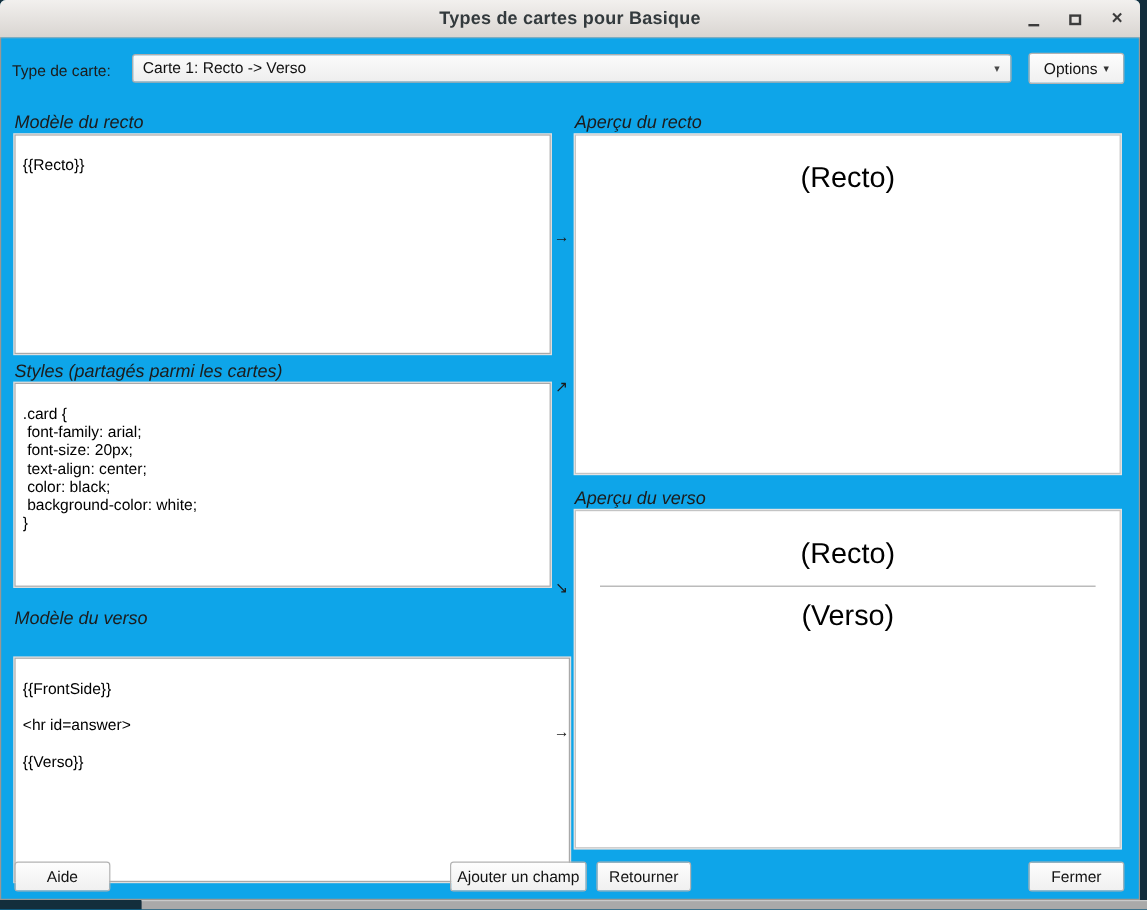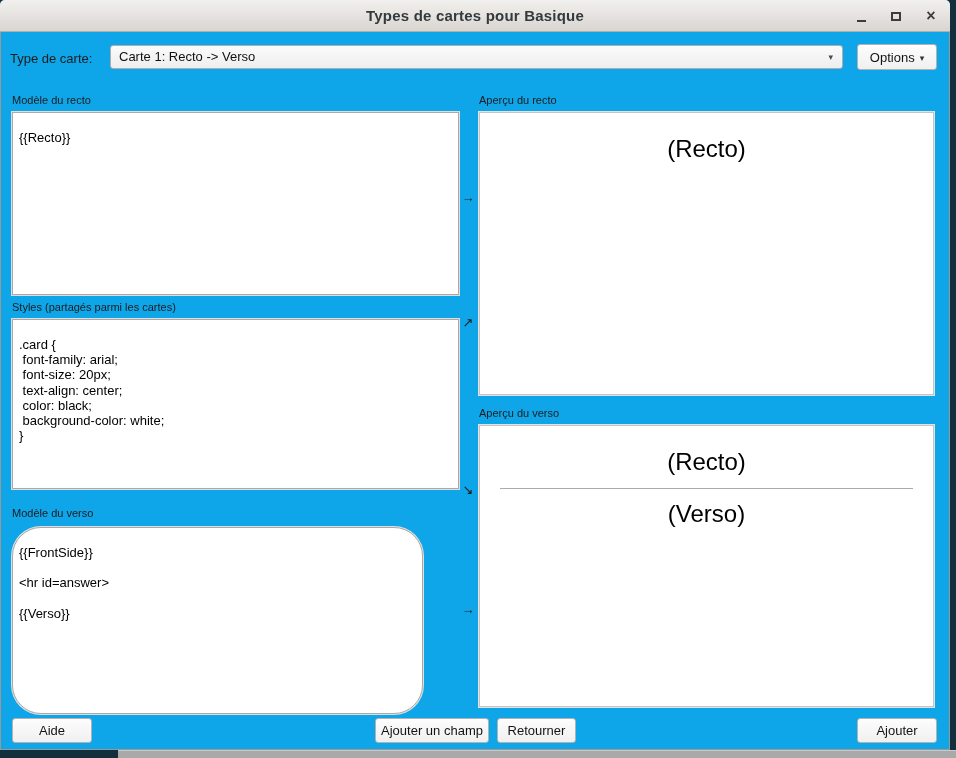--- a/index.html
+++ b/index.html
@@ -56,34 +56,34 @@
     background: linear-gradient(#fdfdfd, #f0f0f0);
     border: 1px solid #b2b2b2; border-radius: 3px;
     font-size: 13px; color: #131313; text-align: center;
     display: flex; align-items: center; justify-content: center;
     font-family: "Liberation Sans", "DejaVu Sans", sans-serif;
   }
   .options-btn { position: absolute; left: 857px; top: 44px; width: 80px; height: 26px; gap: 5px; }
   .options-btn .caret { font-size: 9px; color: #333; margin-top: 1px; }
   .notice { position: absolute; left: 0; width: 950px; top: 73px; text-align: center; font-size: 12.5px; color: #161616; }
   
-  .panel-label { position: absolute; font-size: 11px; color: #1c1c1c; }
+  .panel-label { position: absolute; font-size: 15px; color: #1c1c1c; font-style: italic; }
   
   .editor {
     position: absolute; resize: none; overflow: hidden;
     background: #ffffff;
     border: 1px solid #a9a9a9;
     box-shadow: 0 0 0 1px #dedede;
     font-family: "Liberation Sans", "DejaVu Sans", sans-serif;
     font-size: 13px; line-height: 15.2px; color: #000;
     padding: 17px 6px; white-space: pre; outline: none;
   }
   #editor-front { left: 12px; top: 112px; width: 447px; height: 183px; }
   #editor-style { left: 12px; top: 319px; width: 447px; height: 170px; }
-  #editor-back  { left: 12px; top: 527px; width: 411px; height: 187px; border-radius: 29px; }
+  #editor-back  { left: 12px; top: 548px; width: 463px; height: 187px; }
   
   .gutter-arrow { position: absolute; left: 459px; width: 18px; text-align: center; font-size: 13px; color: #1a1a1a; }
   
   .preview {
     position: absolute; background: #ffffff;
     border: 1px solid #c4c4c4; box-shadow: 0 0 0 1px #e3e3e3;
     font-family: "Liberation Sans", "DejaVu Sans", sans-serif;
     font-size: 24px; color: #000; text-align: center; overflow: hidden;
   }
   #preview-front { left: 479px; top: 112px; width: 455px; height: 283px; padding-top: 22px; }
@@ -159,17 +159,17 @@
   <div class="panel-label" style="left:479px; top:407px;">Aperçu du verso</div>
   <div id="preview-back" class="preview">
     <div>(Recto)</div>
     <hr class="answer-divider">
     <div>(Verso)</div>
   </div>
 
   <div id="btn-help" class="btn bottom-btn">Aide</div>
   <div id="btn-add" class="btn bottom-btn">Ajouter un champ</div>
   <div id="btn-flip" class="btn bottom-btn">Retourner</div>
-  <div id="btn-close" class="btn bottom-btn">Ajouter</div>
+  <div id="btn-close" class="btn bottom-btn">Fermer</div>
 
 </div>
 
 <div class="bottom-gray-bar"></div>
 
 </body></html>

